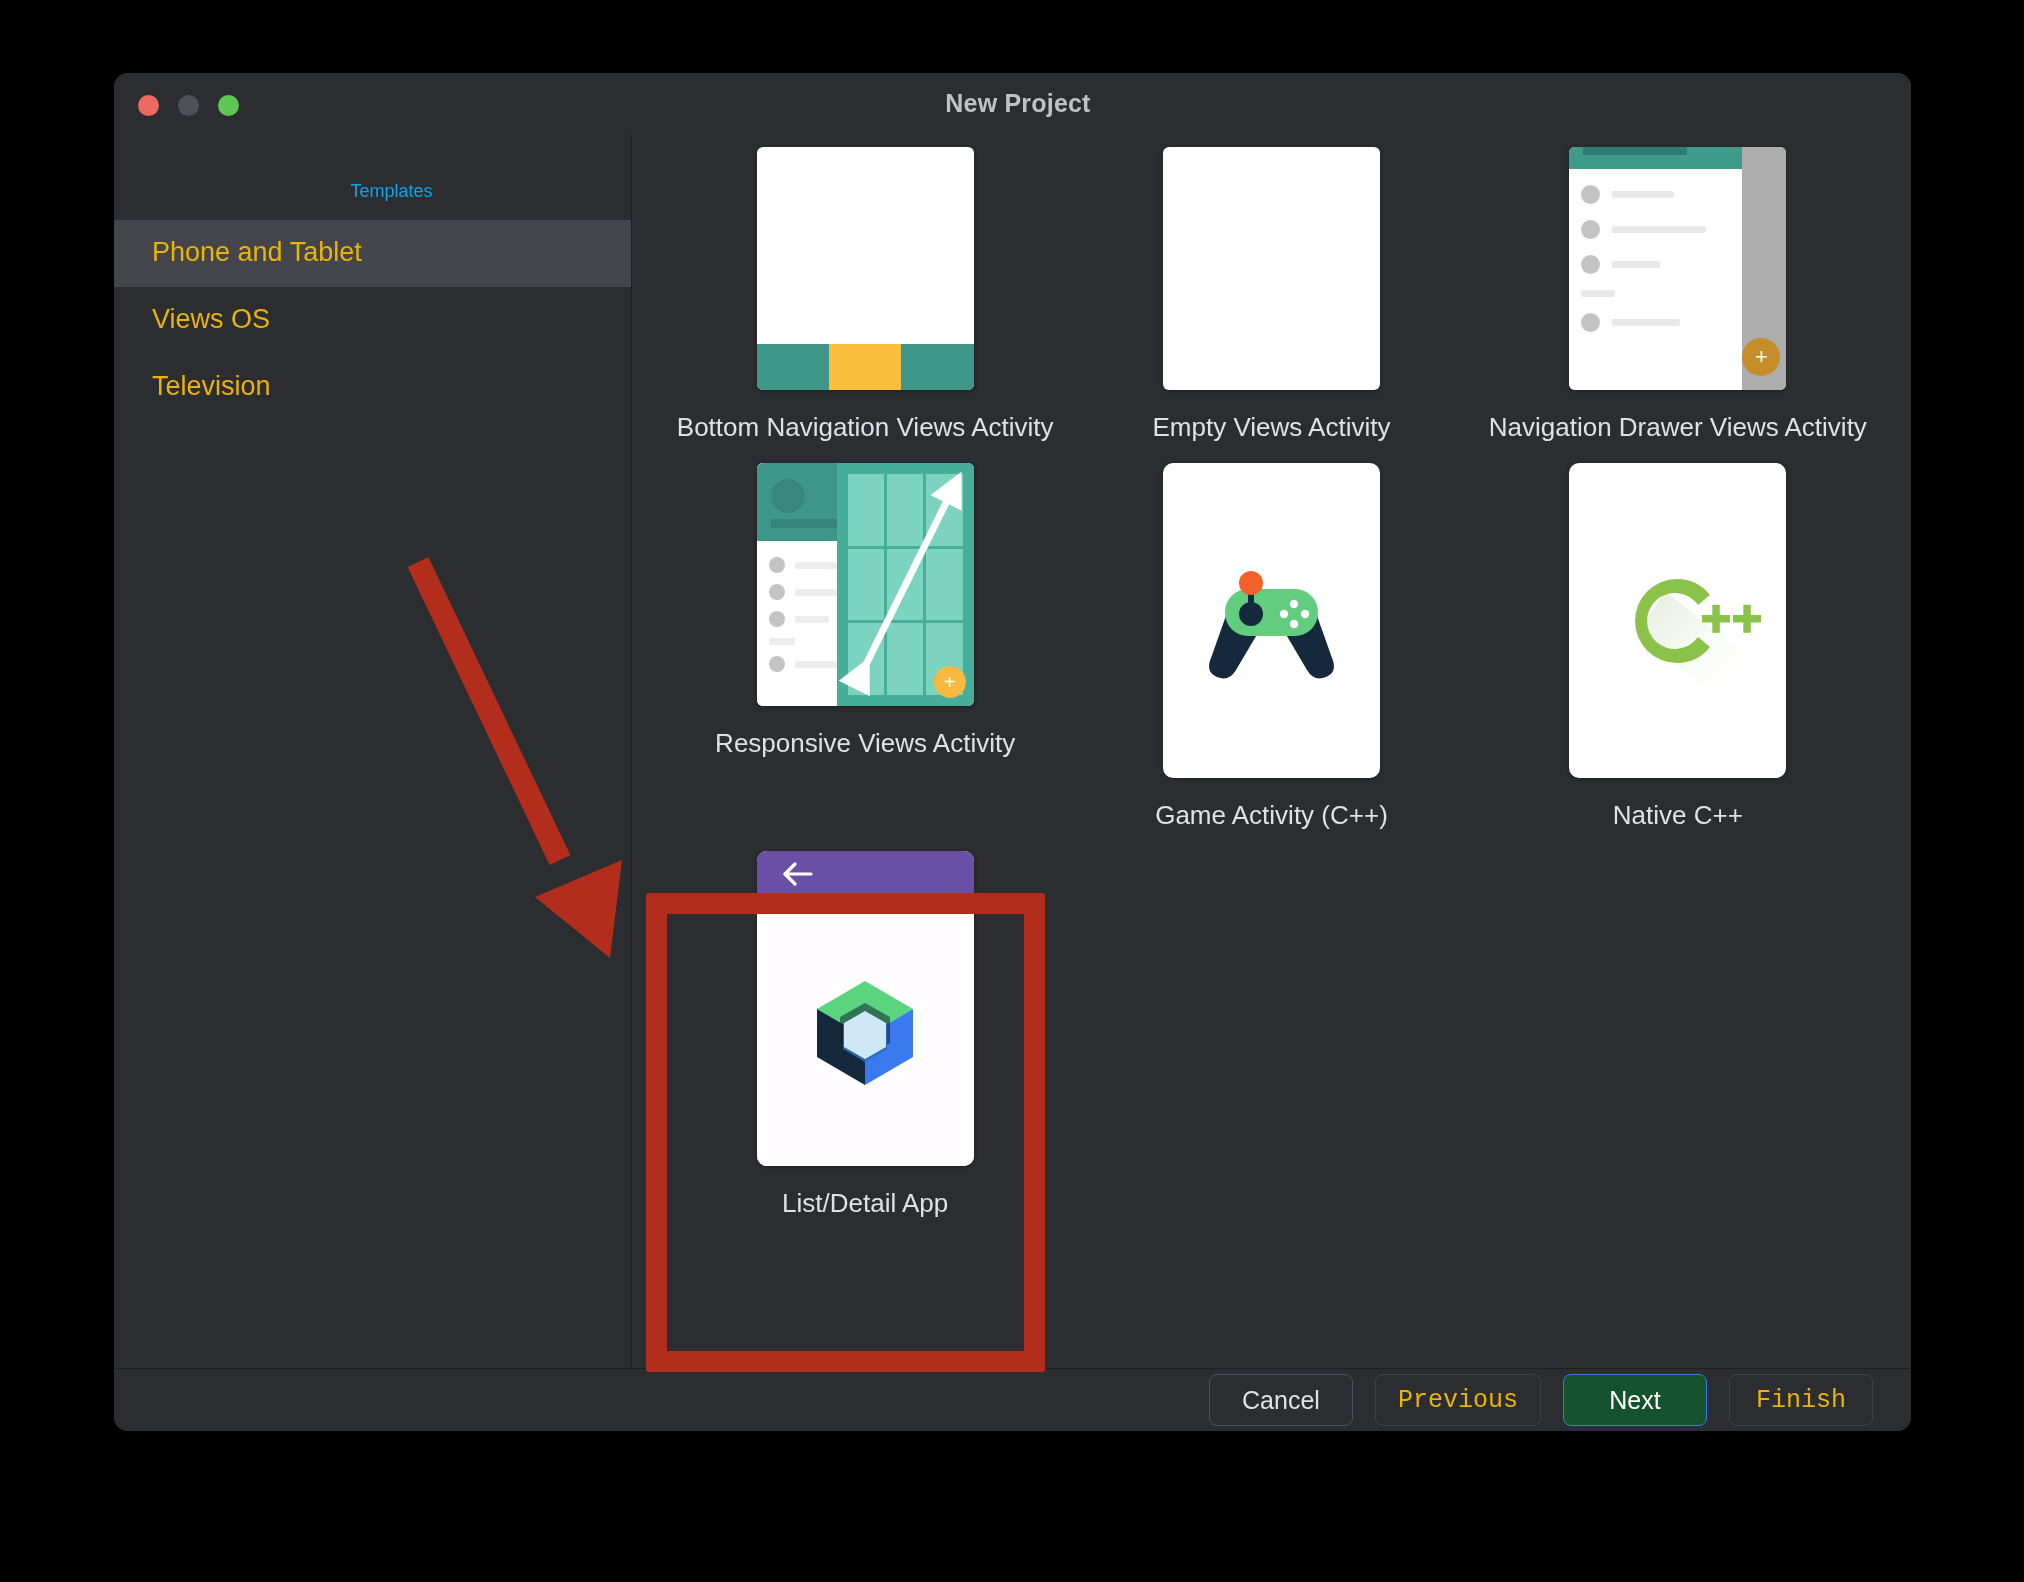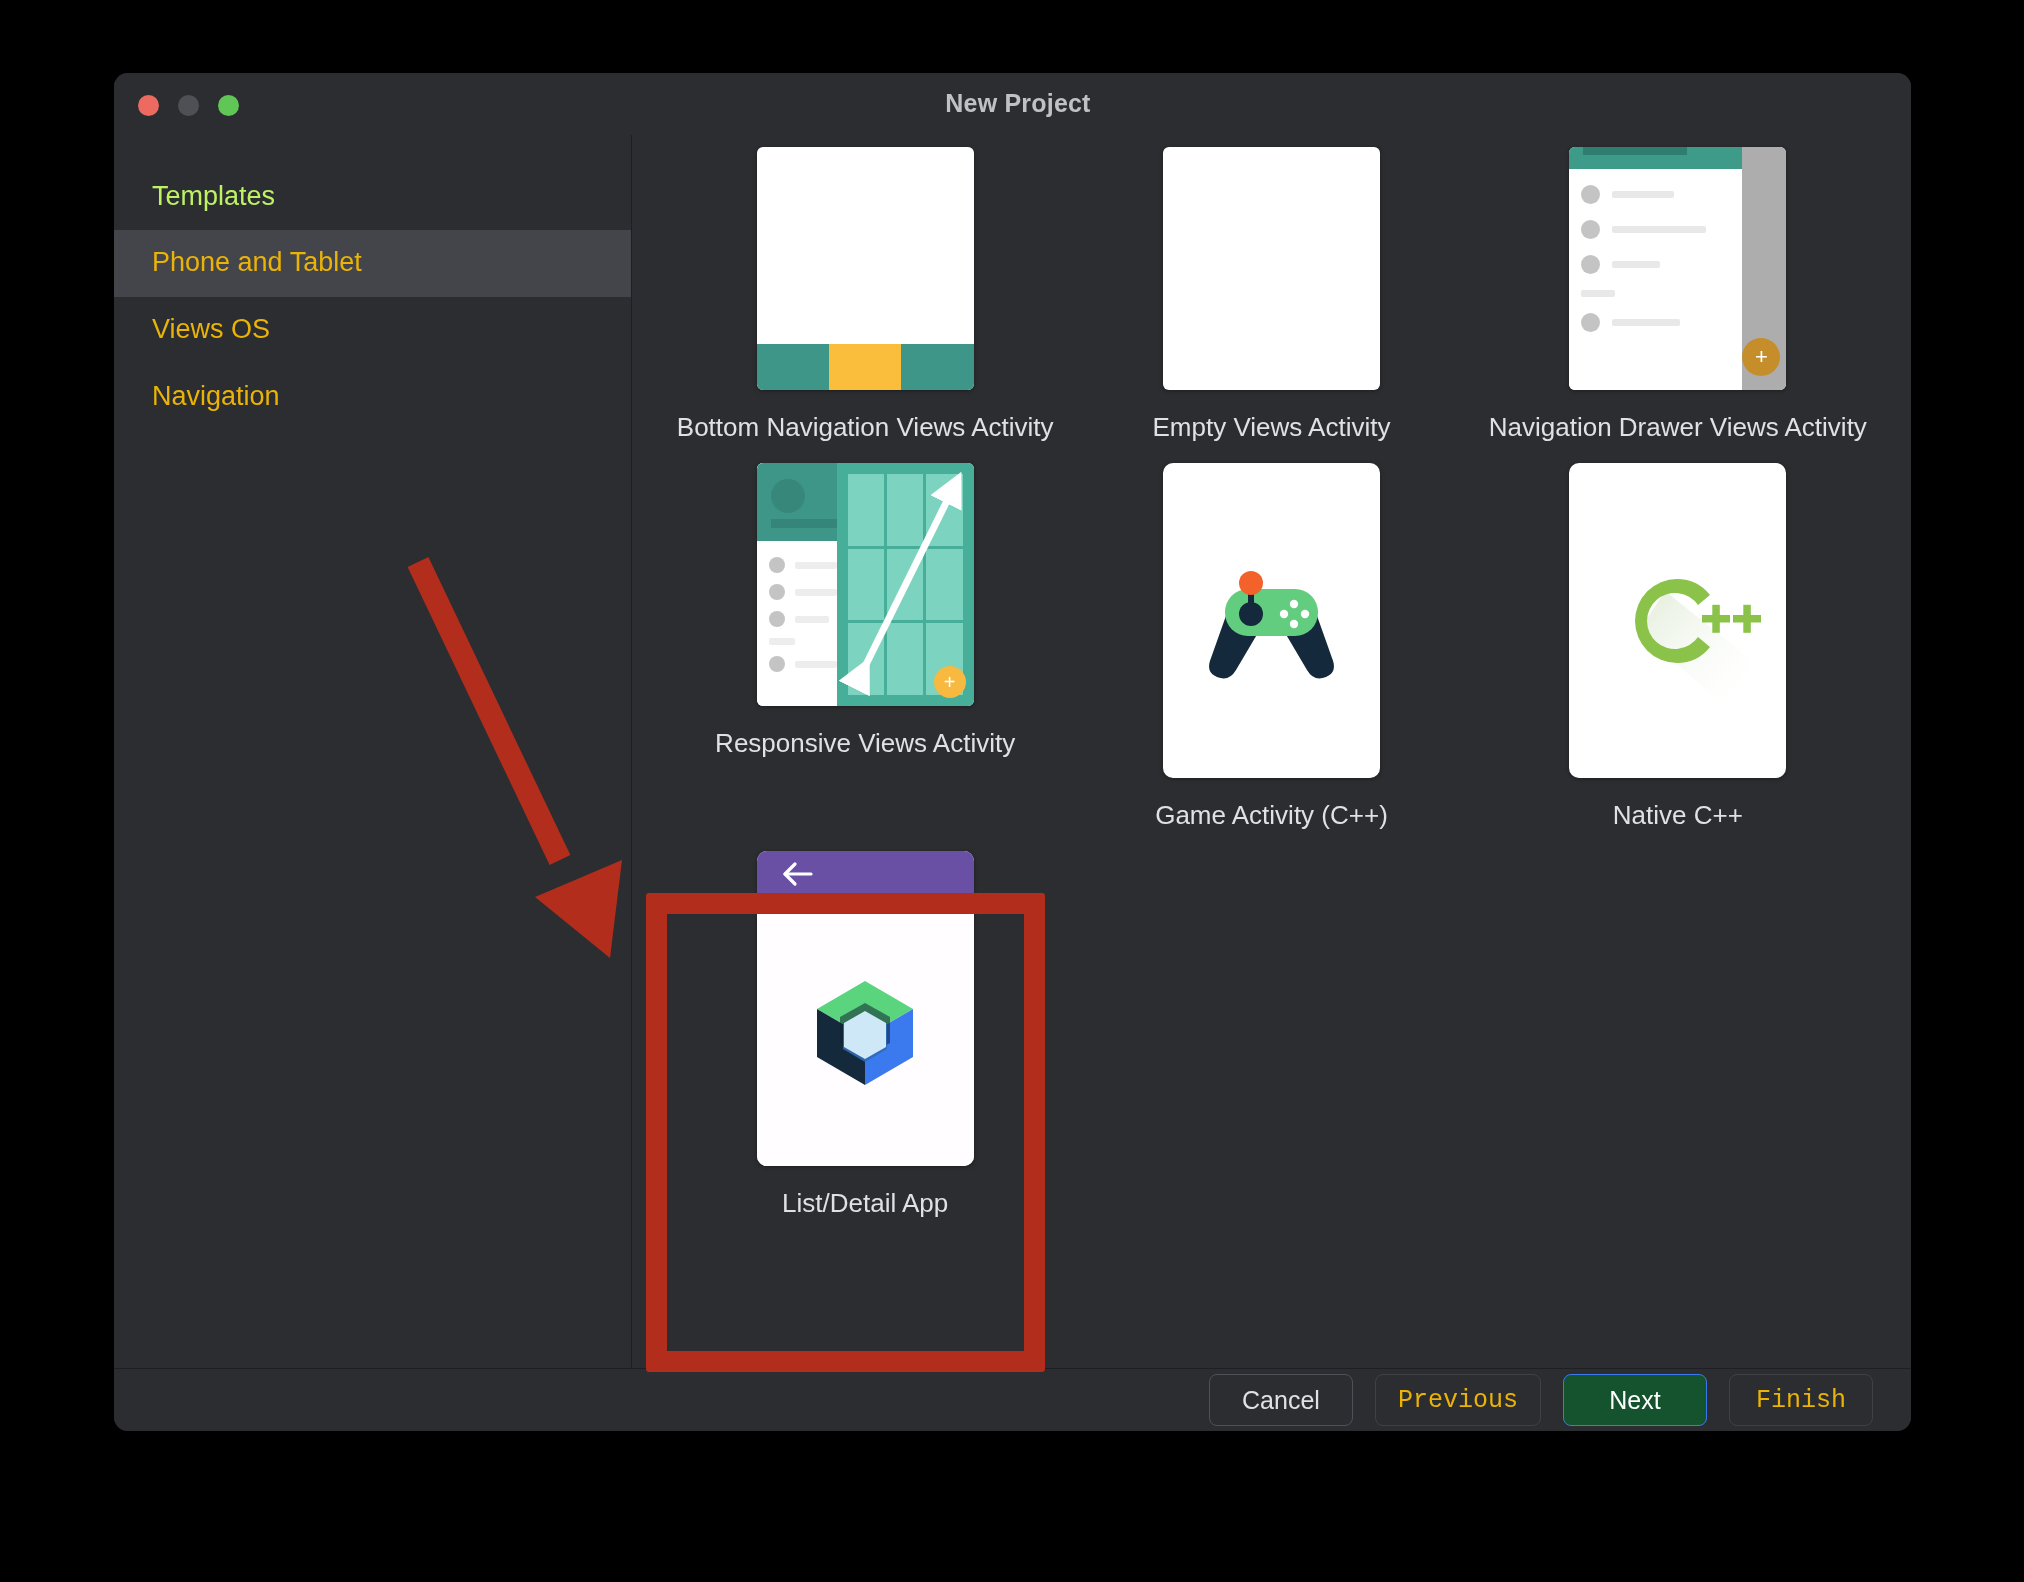--- a/index.html
+++ b/index.html
@@ -74,23 +74,24 @@
 
   .sidebar {
     width: 518px;
     background: #2B2D30;
     border-right: 1px solid #1E1F22;
     padding-top: 28px;
     flex: none;
   }
 
   .side-header {
-    color: #bef264;
-    font-size: 27px;
+    color: #0ea5e9;
+    font-size: 18px;
     padding: 18px 0 18px 38px;
+    text-align: center;
   }
 
   .side-item {
     color: #eab308;
     font-size: 27px;
     padding: 17px 0 19px 38px;
     cursor: default;
   }
   .side-item.selected { background: #43454A; }
 
@@ -238,21 +239,21 @@
       </div>
       <div class="window-title">New Project</div>
     </div>
 
     <div class="body">
 
       <div class="sidebar">
         <div class="side-header">Templates</div>
         <div class="side-item selected">Phone and Tablet</div>
         <div class="side-item">Views OS</div>
-        <div class="side-item">Navigation</div>
+        <div class="side-item">Television</div>
       </div>
 
       <div class="content">
         <div class="grid">
 
           <div class="cell">
             <div class="thumb">
               <div class="bn-bar">
                 <div class="bn-seg" style="background:#3D9688"></div>
                 <div class="bn-seg" style="background:#FBBE3C"></div>

